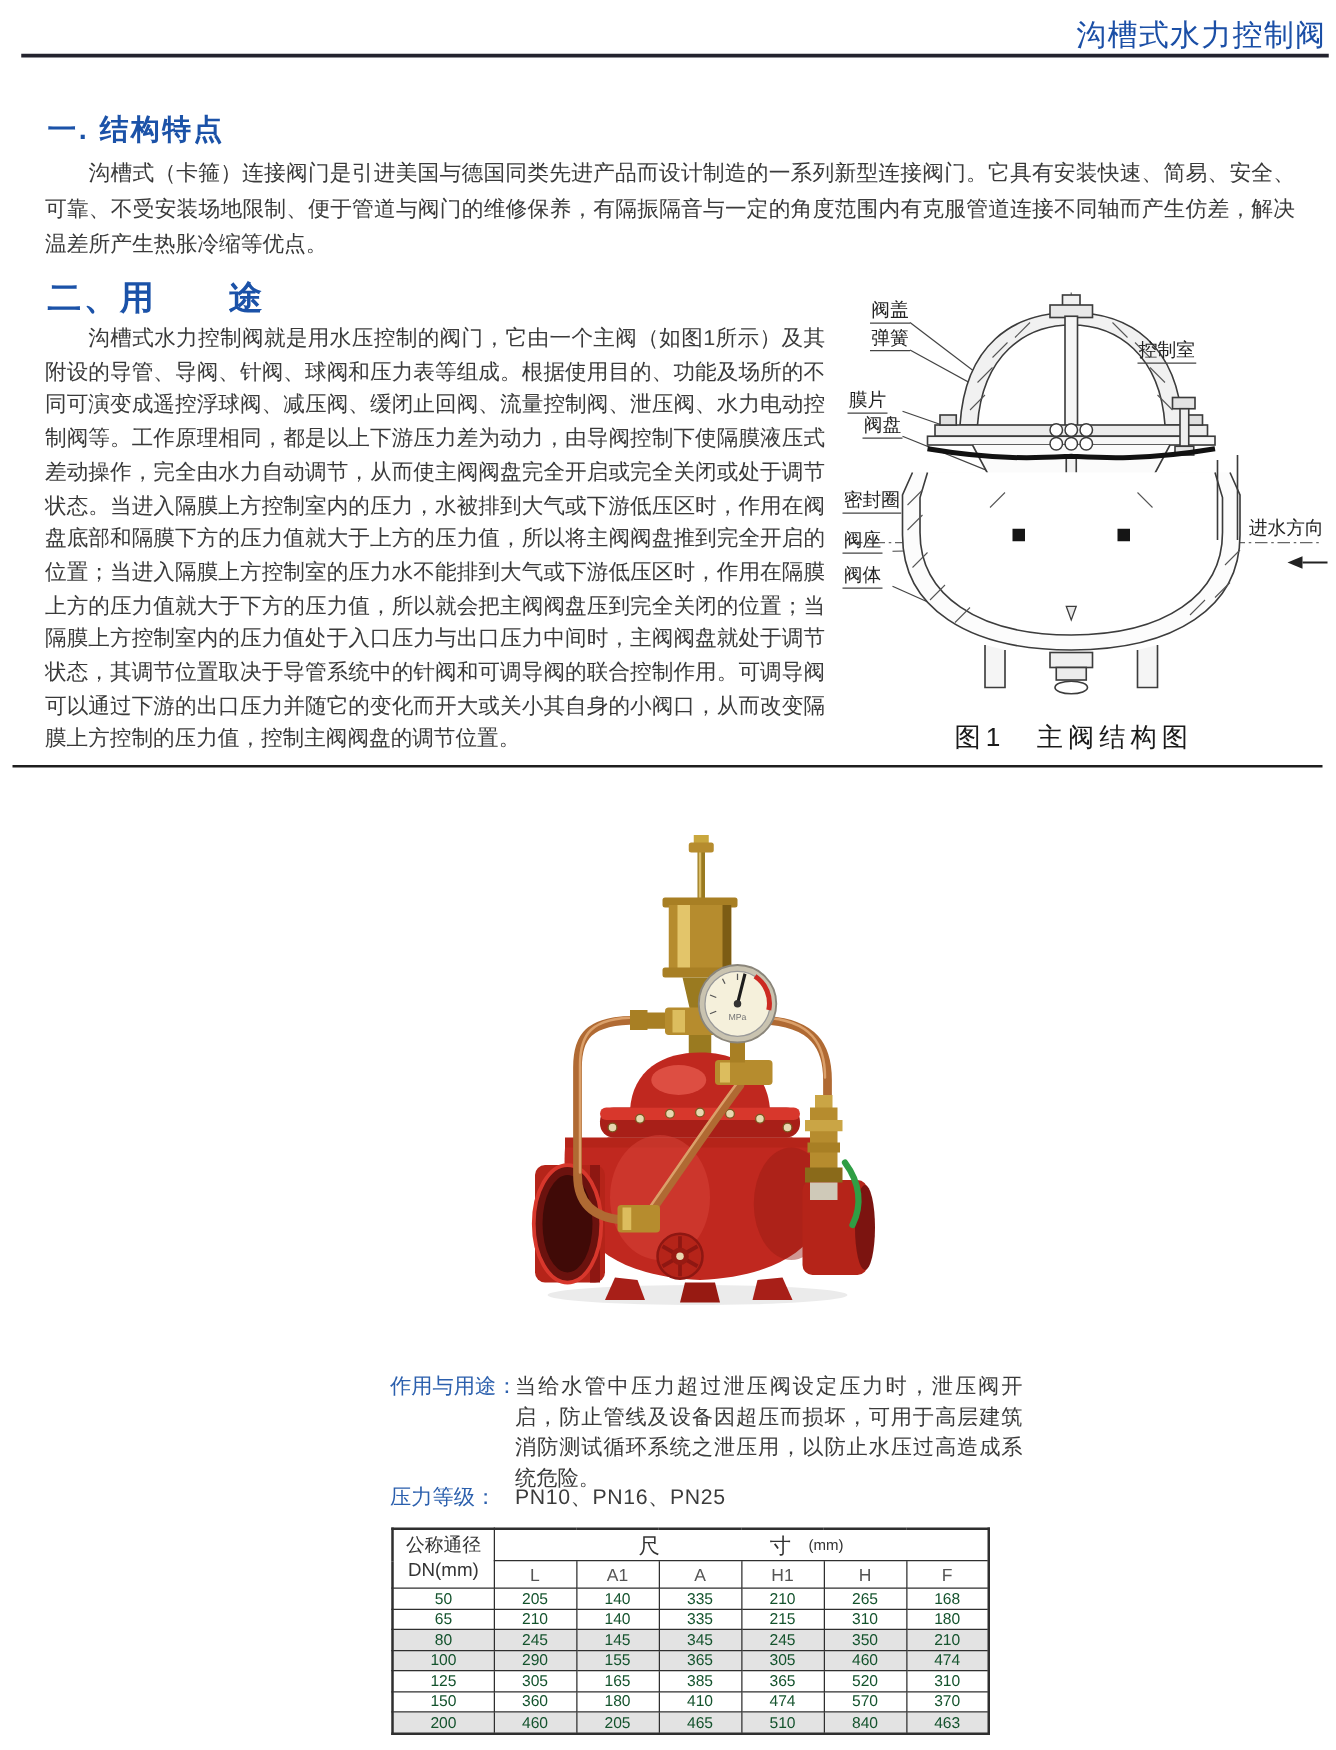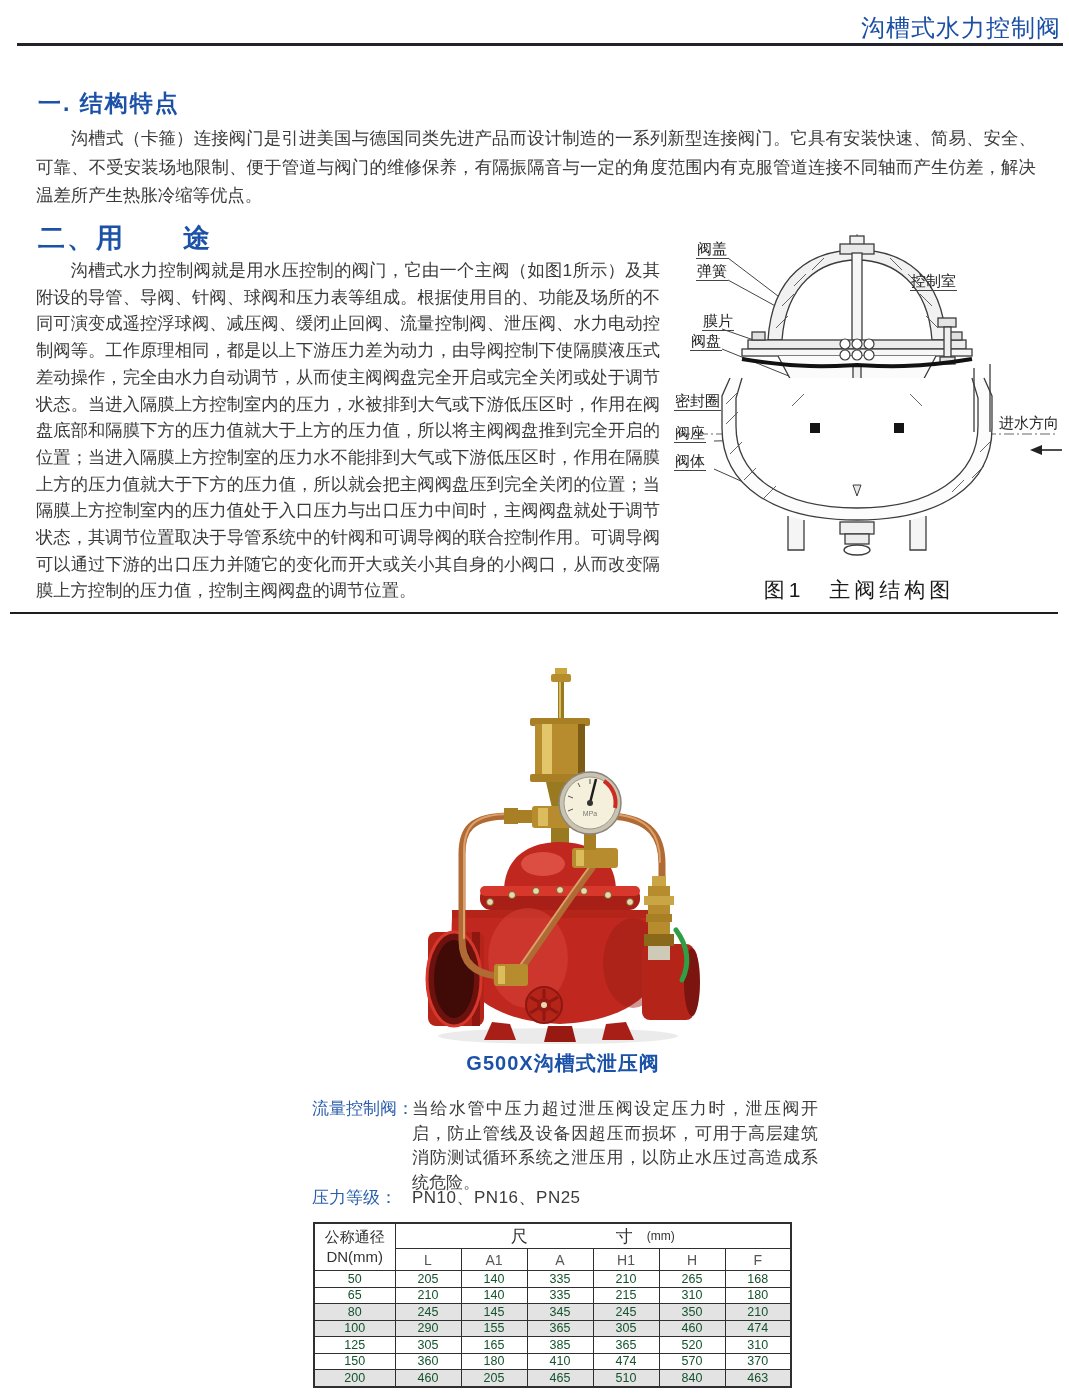--- a/index.html
+++ b/index.html
@@ -133,21 +133,21 @@
       <path d="M 90,131 C 150,141 185,138 205,137 C 225,138 260,141 320,131" stroke="#111" stroke-width="4" fill="none"></path>
       <rect x="158" y="195" width="10" height="10" fill="#151515"></rect>
       <rect x="242" y="195" width="10" height="10" fill="#151515"></rect>
       <polygon points="201,257 209,257 205,268" fill="#e8e8e8" stroke="#3c3c3c"></polygon>
       <line x1="410" y1="222" x2="390" y2="222" stroke="#222" stroke-width="1.6"></line>
       <polygon points="390,217 378,222 390,227" fill="#222"></polygon>
     </svg>
     <div class="fig-label" style="left:44px;top:12px">阀盖</div>
     <div class="fig-label" style="left:44px;top:34px">弹簧</div>
     <div class="fig-label" style="left:258px;top:44px">控制室</div>
-    <div class="fig-label" style="left:50px;top:84px">膜片</div>
+    <div class="fig-label" style="left:26px;top:84px">膜片</div>
     <div class="fig-label" style="left:38px;top:104px">阀盘</div>
     <div class="fig-label" style="left:22px;top:164px">密封圈</div>
     <div class="fig-label" style="left:22px;top:196px">阀座</div>
     <div class="fig-label" style="left:22px;top:224px">阀体</div>
     <div class="fig-label noline" style="left:346px;top:186px">进水方向</div>
     <div class="fig-caption">图1　主阀结构图</div>
   </div>
 
   <div class="abs mid-rule"></div>
 
@@ -246,23 +246,22 @@
       <g stroke="#8e1712" stroke-width="3">
         <line x1="136" y1="331" x2="136" y2="363"></line>
           <line x1="122" y1="339" x2="150" y2="355"></line>
           <line x1="150" y1="339" x2="122" y2="355"></line>
       </g>
       <circle cx="136" cy="347" r="7" fill="#971a12"></circle>
       <circle cx="136" cy="347" r="3" fill="#e8d7b0"></circle>
     </svg>
   </div>
 
-  <div class="abs prod-caption">G500X沟槽式泄压阀</div>
-
-  <div class="abs use-label">流量控制阀：</div>
+
+  <div class="abs use-label">作用与用途：</div>
   <div class="abs use-text">当给水管中压力超过泄压阀设定压力时，泄压阀开启，防止管线及设备因超压而损坏，可用于高层建筑消防测试循环系统之泄压用，以防止水压过高造成系统危险。</div>
   <div class="abs pn-label">压力等级：</div>
   <div class="abs pn-value">PN10、PN16、PN25</div>
 
   <div class="abs dim-table">
     <table>
       <colgroup>
           <col style="width:81px">
           <col style="width:66px">
           <col style="width:66px">

